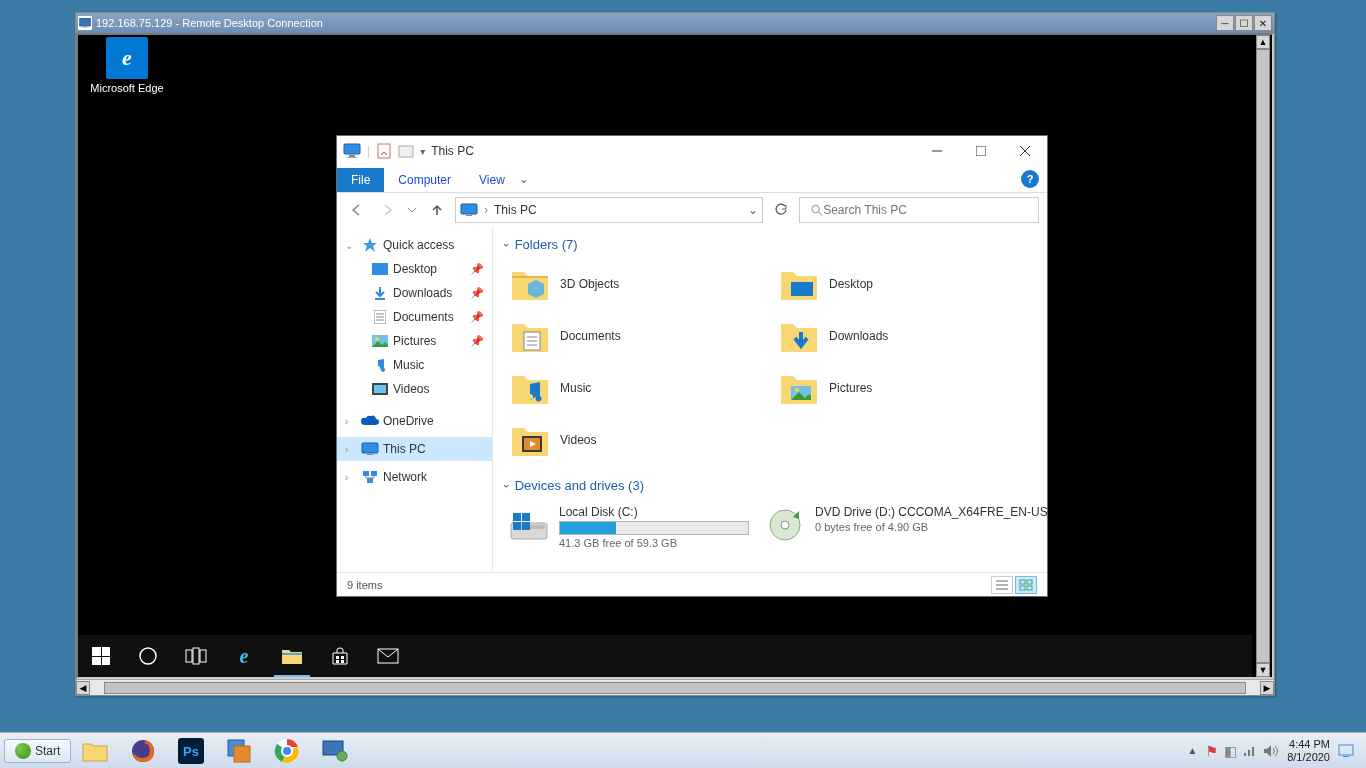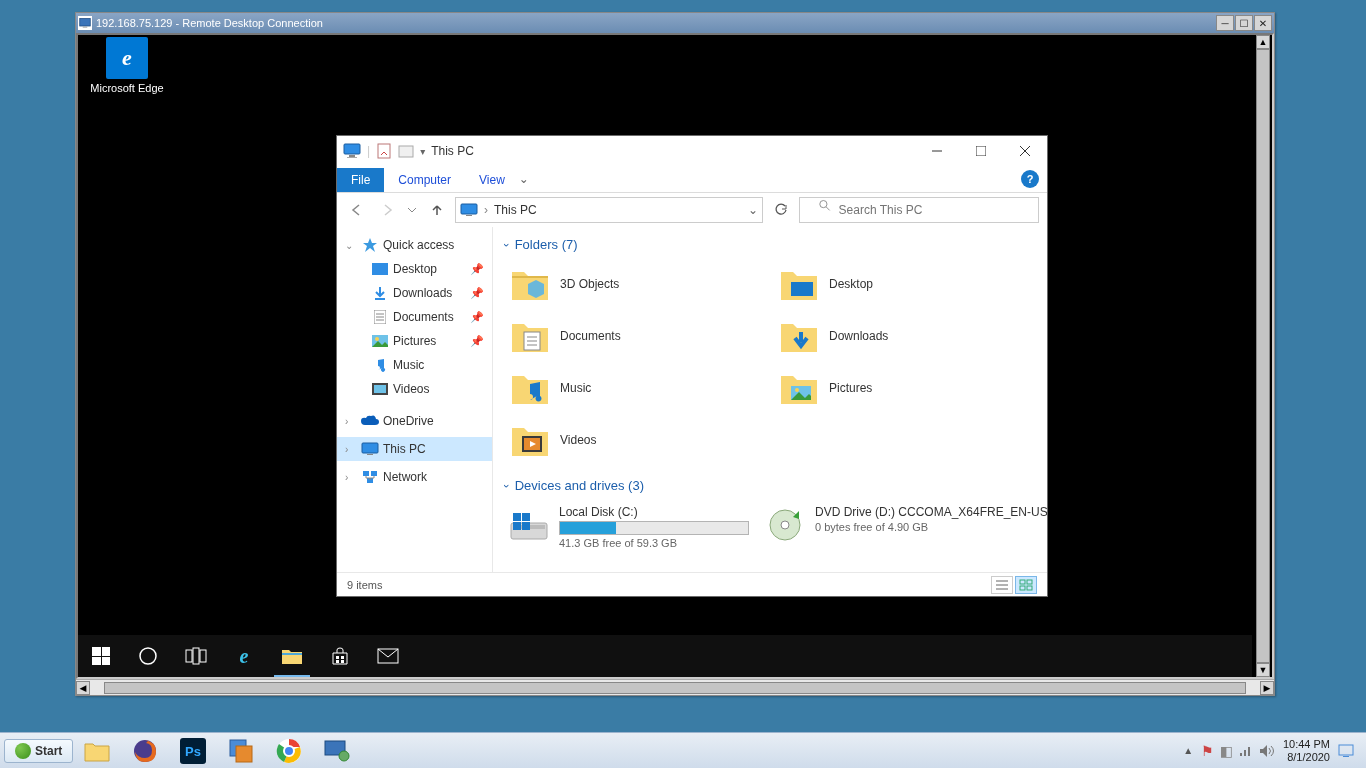--- a/index.html
+++ b/index.html
@@ -1,20 +1,20 @@
 <!DOCTYPE html>
 <html><head>
 <meta charset="utf-8">
 <style>
 * { margin:0; padding:0; box-sizing:border-box; font-family:"Segoe UI",Tahoma,sans-serif; }
 body { background:#3a7ca5; width:1366px; height:768px; overflow:hidden; position:relative; font-size:12px; }
 
 
 .host-taskbar { position:absolute; bottom:0; left:0; right:0; height:36px; background:linear-gradient(#e8eef5,#cfdceb); border-top:1px solid #9cb4ce; display:flex; align-items:center; padding:0 4px; }
-.start-btn { display:flex; align-items:center; gap:4px; padding:3px 10px; background:linear-gradient(#f5fafe,#dbe8f4); border:1px solid #9cb4ce; border-radius:3px; font-size:12px; font-weight:bold; cursor:pointer; color:#333; }
+.start-btn { display:flex; align-items:center; gap:4px; padding:3px 10px; background:linear-gradient(#f5fafe,#dbe8f4); border:1px solid #9cb4ce; border-radius:3px; font-size:12px; font-weight:normal; cursor:pointer; color:#333; }
 .start-orb { width:16px; height:16px; border-radius:50%; background:radial-gradient(circle at 30% 30%,#7ec850,#3b8f1c); display:inline-block; }
 .host-tb-item { width:44px; height:30px; margin:0 2px; display:flex; align-items:center; justify-content:center; border:1px solid transparent; border-radius:2px; cursor:pointer; }
 .host-tray { margin-left:auto; display:flex; align-items:center; gap:8px; padding-right:8px; }
 .host-tray-icons { display:flex; gap:6px; align-items:center; }
 .host-clock { font-size:11px; text-align:right; line-height:1.1; color:#222; }
 
 
 .rdc { position:absolute; left:75px; top:12px; width:1200px; height:684px; background:#d6d6d6; border:1px solid #888; box-shadow:1px 1px 2px rgba(0,0,0,.3); }
 .rdc-title { height:20px; background:linear-gradient(#8aa5c5,#6b8db3); display:flex; align-items:center; padding:0 2px; font-size:11px; color:#fff; }
 .rdc-title-icon { width:14px; height:14px; background:#fff; margin-right:4px; display:flex; align-items:center; justify-content:center; }
@@ -57,21 +57,21 @@
 .ribbon-help { margin-left:auto; margin-right:8px; margin-bottom:4px; width:18px; height:18px; border-radius:50%; background:#1979ca; color:#fff; display:flex; align-items:center; justify-content:center; font-size:11px; font-weight:bold; cursor:pointer; }
 .ribbon-chev { margin-right:6px; margin-bottom:6px; cursor:pointer; color:#666; }
 .exp-nav { height:34px; display:flex; align-items:center; padding:4px 8px; gap:6px; background:#fff; }
 .nav-btn { width:24px; height:24px; display:flex; align-items:center; justify-content:center; color:#888; cursor:pointer; border-radius:2px; }
 .nav-btn.enabled { color:#333; }
 .addr-bar { flex:1; height:26px; border:1px solid #ccc; display:flex; align-items:center; padding:0 4px; gap:6px; }
 .addr-icon { width:18px; height:14px; }
 .addr-sep { color:#888; }
 .addr-text { font-size:12px; color:#333; }
 .addr-drop { margin-left:auto; color:#666; cursor:pointer; }
-.search-exp { width:240px; height:26px; border:1px solid #ccc; display:flex; padding:0 18px; gap:8px; }
+.search-exp { width:240px; height:26px; border:1px solid #ccc; display:flex; align-items:center; padding:0 10px; }
 .search-exp input { border:none; outline:none; width:100%; font-size:12px; color:#888; }
 .exp-main { display:flex; height:calc(100% - 30px - 27px - 34px - 24px); }
 .nav-pane { width:156px; border-right:1px solid #e8e8e8; padding:6px 0; overflow:hidden; }
 .nav-node { display:flex; align-items:center; height:24px; padding-left:8px; gap:4px; cursor:pointer; font-size:12px; color:#333; }
 .nav-node.selected { background:#cce8ff; }
 .nav-node .chev { width:12px; color:#888; font-size:10px; }
 .nav-node .nico { width:18px; height:16px; display:flex; align-items:center; justify-content:center; }
 .nav-node .pin { margin-left:auto; margin-right:8px; color:#888; font-size:11px; }
 .nav-child { padding-left:34px; }
 .content-pane { flex:1; padding:4px 12px; overflow:auto; }
@@ -571,21 +571,21 @@
       <span style="color:#888;font-size:14px">◧</span>
       <svg width="14" height="12">
           <path d="M1 11 L3 11 L3 8 L1 8 Z M5 11 L7 11 L7 5 L5 5 Z M9 11 L11 11 L11 2 L9 2 Z" fill="#777"></path>
         </svg>
       <svg width="16" height="14" viewBox="0 0 16 14">
           <path d="M1 5 L4 5 L8 1 L8 13 L4 9 L1 9 Z" fill="#777"></path>
           <path d="M10 4 Q13 7 10 10 M12 2 Q17 7 12 12" fill="none" stroke="#777"></path>
         </svg>
     </div>
     <div class="host-clock">
-      <div>10:44 PM</div>
+      <div>4:44 PM</div>
       <div>8/1/2020</div>
     </div>
     <svg width="16" height="14" viewBox="0 0 16 14">
         <rect x="1" y="1" width="14" height="10" fill="none" stroke="#4a8cd8"></rect>
         <rect x="5" y="12" width="6" height="1" fill="#4a8cd8"></rect>
       </svg>
   </div>
 </div>
 
 </body></html>

